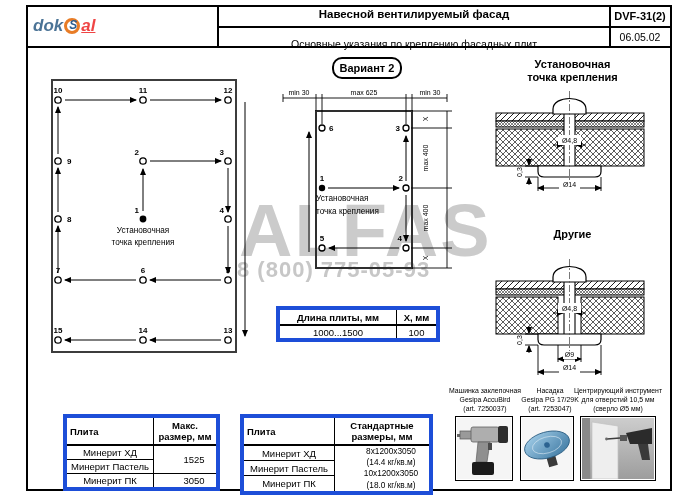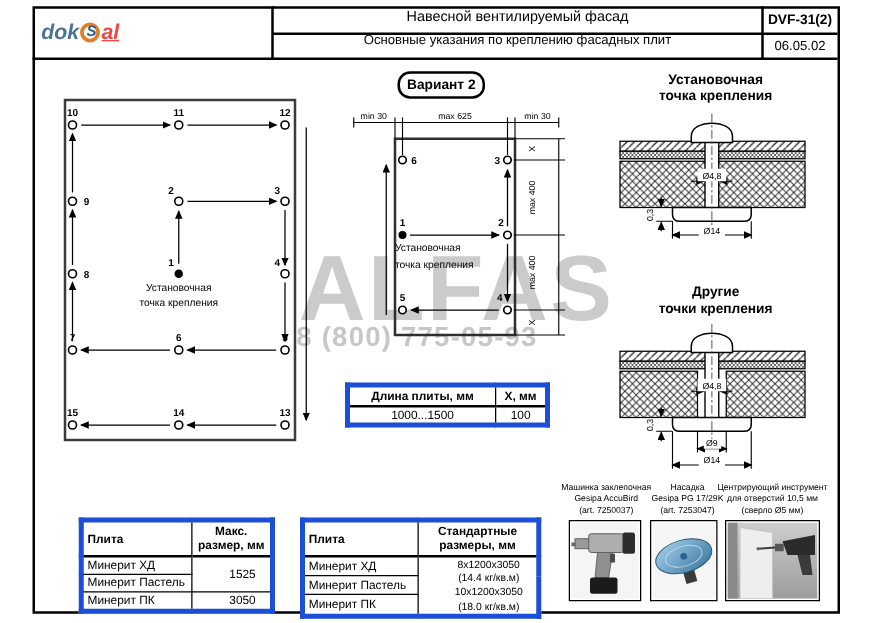--- a/index.html
+++ b/index.html
@@ -9,49 +9,49 @@
   .frame{left:26px;top:5px;width:642px;height:482px;border:2px solid #000;z-index:2;}
   .hline,.vline{background:#000;z-index:3;}
   
   .logo{left:33px;top:13px;height:26px;display:flex;align-items:center;z-index:4;font-style:italic;font-weight:bold;font-size:17px;}
   .logo .blue{color:#4b7396;}
   .logo .orange{color:#ef4444;text-decoration:underline;}
   .sbadge{display:inline-block;width:16px;height:16px;border:3px solid #e87c26;border-radius:50%;
           position:relative;margin:0 1px;box-sizing:border-box;}
   .sbadge span{position:absolute;left:2px;top:-3px;font-size:12px;color:#2d5d8f;font-style:italic;font-weight:bold;}
   .cell{display:flex;align-items:center;justify-content:center;text-align:center;z-index:4;}
-  .title{left:218px;top:5px;width:392px;height:18px;font-weight:normal;font-size:11.5px;}
-  .subtitle{left:218px;top:22px;width:392px;height:19px;font-size:10.5px;}
+  .title{left:218px;top:5px;width:392px;height:18px;font-weight:bold;font-size:11.5px;}
+  .subtitle{left:218px;top:34px;width:392px;height:19px;font-size:10.5px;}
   .code{left:610px;top:5px;width:60px;height:21px;font-weight:bold;font-size:11px;}
   .date{left:610px;top:27px;width:60px;height:19px;font-size:10.5px;}
   
   .wm{z-index:1;font-weight:bold;line-height:1;white-space:nowrap;}
   .wm-brand{left:239px;top:194px;font-size:74px;color:#cbcbcb;letter-spacing:2px;}
   .wm-phone{left:237px;top:259px;font-size:22px;color:#c7c7c7;letter-spacing:1px;}
   svg{display:block;}
   .dsvg{z-index:2;}
   text{font-family:"Liberation Sans",sans-serif;}
   .num{font-size:8px;}
   .dim{font-size:7px;}
   .note{font-size:8.2px;}
   
-  .variant-badge{left:318px;top:57px;width:66px;height:18px;border:2px solid #000;border-radius:10px;
+  .variant-badge{left:332px;top:57px;width:66px;height:18px;border:2px solid #000;border-radius:10px;
      display:flex;align-items:center;justify-content:center;font-weight:bold;font-size:11px;z-index:3;background:#fff;}
   
   table{border-collapse:collapse;background:#fff;z-index:3;position:absolute;}
   td,th{border:1px solid #000;padding:0 3px;}
   .ltab{left:276px;top:306px;width:164px;font-size:9.5px;}
   .ltab th{font-weight:bold;text-align:center;height:14px;border-bottom:2px solid #000;}
   .ltab td{text-align:center;height:12px;}
   .ltab,.btab{border:4px solid #1d4ed8;}
   .btab{font-size:9.5px;}
   .btabA{left:63px;top:414px;width:157px;}
   .btabB{left:240px;top:414px;width:193px;}
   .btab th{font-weight:bold;height:26px;border-bottom:2px solid #000;margin-top:44px;}
-  .btab .name{ text-align:left;height:13px;}
+  .btab .name{ text-align:center;height:13px;}
   .btab .val{text-align:center;padding-left:21px;}
   .btabB .val{font-size:8.3px;line-height:1.35;}
   
   .dtitle{font-weight:bold;font-size:11px;text-align:center;line-height:1.2;z-index:3;}
   
   .cap{font-size:6.9px;text-align:center;line-height:1.3;z-index:3;}
   .photo{border:1px solid #000;background:#fff;padding:1px;z-index:3;}
 </style>
 </head>
 <body>
@@ -267,21 +267,20 @@
       <rect x="73" y="47" width="23" height="10" fill="#fff"></rect>
       <text x="84.5" y="55" text-anchor="middle">Ø4,8</text>
       <rect x="74" y="92" width="21" height="9" fill="#fff"></rect>
       <text x="84.5" y="99" text-anchor="middle">Ø14</text>
       <text x="37" y="84" text-anchor="middle" transform="rotate(-90,37,84)">0,3</text>
     </g>
   </svg>
 
   <div class="abs dtitle" style="left:495px;top:228px;width:155px;">
     <div>Другие</div>
-    <div>точки крепления</div>
   </div>
   <svg class="abs dsvg" style="left:485px;top:256px;" width="200" height="130" viewBox="0 0 200 130">
     <defs>
       <marker id="ar4" markerWidth="7" markerHeight="7" refX="6" refY="3" orient="auto-start-reverse" markerUnits="userSpaceOnUse">
         <path d="M0,0 L7,3 L0,6 Z" fill="#000"></path>
       </marker>
       <pattern id="hd2" width="6" height="6" patternUnits="userSpaceOnUse">
         <rect width="6" height="6" fill="#fff"></rect>
         <line x1="0" y1="6" x2="6" y2="0" stroke="#222" stroke-width="1"></line>
       </pattern>

